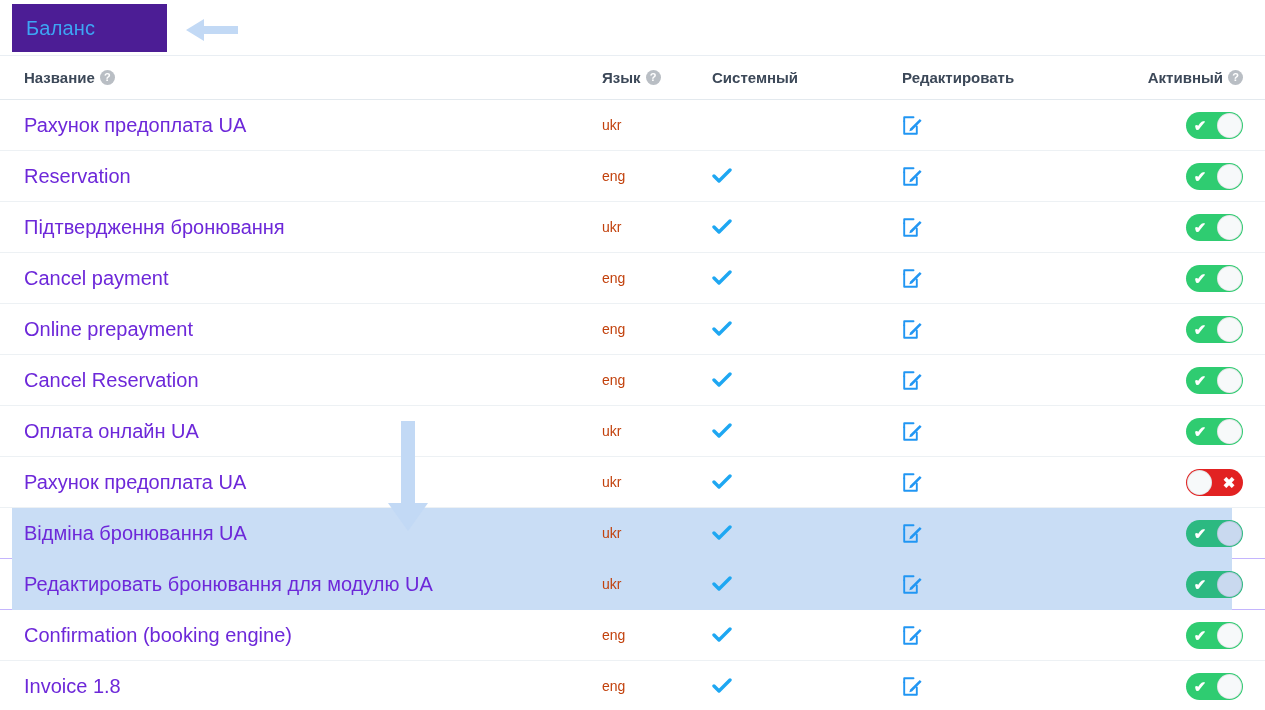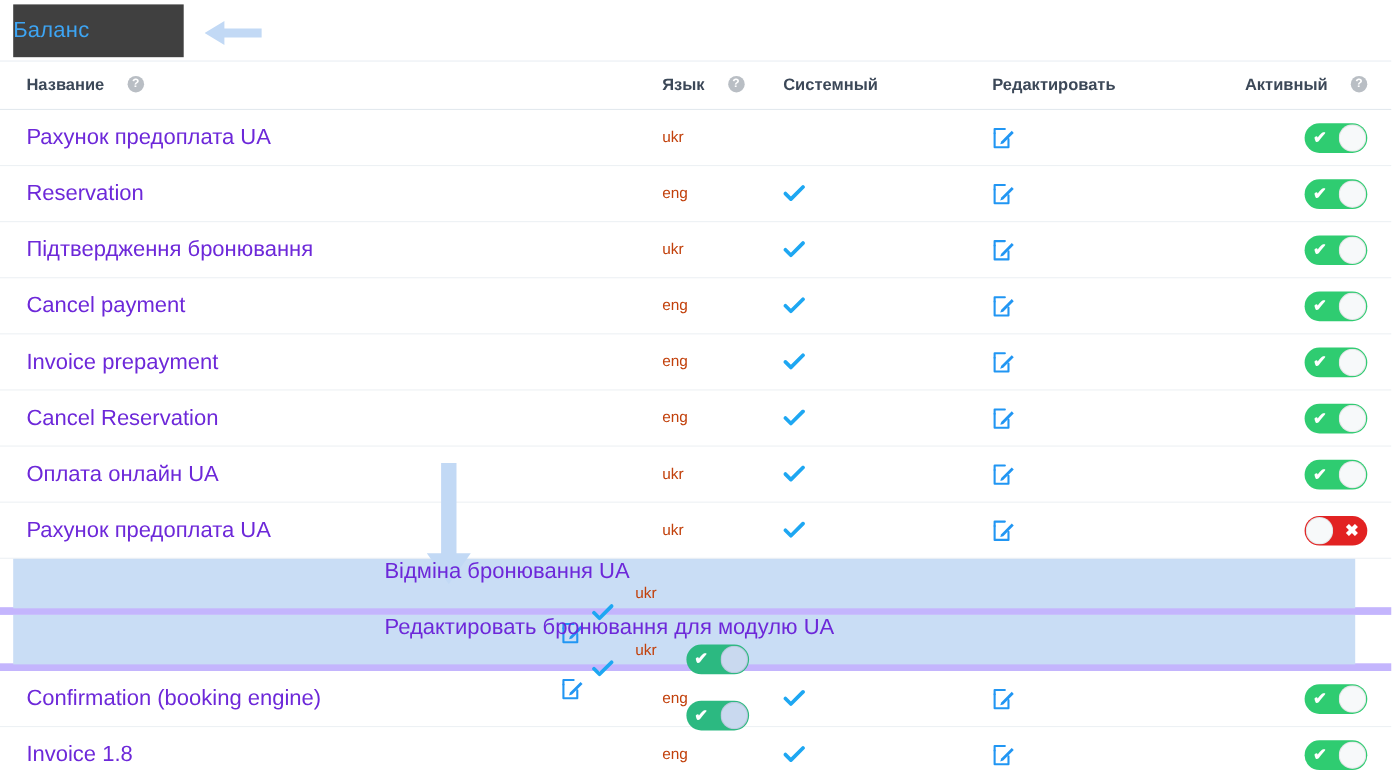--- a/index.html
+++ b/index.html
@@ -21,23 +21,24 @@
     height: 56px;
     border-bottom: 1px solid #e9eef3;
     box-sizing: border-box;
   }
   .tab {
     position: absolute;
     left: 12px;
     top: 4px;
     width: 155px;
     height: 48px;
-    background: #404040;
+    background: #4c1d95;
     display: flex;
     align-items: center;
+    padding-left: 14px;
     box-sizing: border-box;
   }
   .tab-label {
     color: #3da5f4;
     font-size: 20px;
     letter-spacing: 0.2px;
   }
 
   
   .arrow-left {
@@ -69,22 +70,21 @@
     border-bottom: 1px solid #edf1f4;
     box-sizing: border-box;
     padding-left: 12px;
     padding-right: 12px;
   }
   .row.header {
     height: 44px;
     border-bottom: 1px solid #e3e9ee;
   }
   .row.highlight {
-    border-bottom: 7px solid #c4b5fd;
-    flex-direction: column;
+    border-bottom: 1px solid #c4b5fd;
   }
   .row.highlight::before {
     content: "";
     position: absolute;
     left: 12px;
     right: 33px;
     top: 0;
     bottom: -1px;
     background: #c9ddf5;
     z-index: 0;
@@ -98,22 +98,22 @@
   .c-lang   { width: 110px; }
   .c-system { width: 190px; }
   .c-edit   { width: 245px; }
   .c-active { width: 96px; display: flex; justify-content: flex-end; }
 
   .hdr-text {
     color: #3c4858;
     font-size: 15px;
     font-weight: bold;
     display: inline-flex;
-    align-items: flex-start;
-    gap: 21px;
+    align-items: center;
+    gap: 5px;
   }
   .name-text {
     color: #6d28d9;
     font-size: 20px;
   }
   .lang-text {
     color: #c2410c;
     font-size: 14px;
   }
 
@@ -298,21 +298,21 @@
           </svg>
         </div>
         <div class="cell c-active">
           <div class="toggle on">
             <span class="glyph">✔</span>
             <span class="knob"></span>
           </div>
         </div>
       </div>
       <div class="row">
-        <div class="cell c-name"><span class="name-text">Invoice prepayment</span></div>
+        <div class="cell c-name"><span class="name-text">Online prepayment</span></div>
         <div class="cell c-lang"><span class="lang-text">eng</span></div>
         <div class="cell c-system">
           <svg class="check-icon" width="20" height="16" viewBox="0 0 20 16">
             <path d="M2 8 L7 13 L18 2" stroke="#1ea7f2" stroke-width="3.4" fill="none" stroke-linecap="round" stroke-linejoin="round"></path>
           </svg>
         </div>
         <div class="cell c-edit">
           <svg class="edit-icon" width="21" height="21" viewBox="0 0 21 21">
             <path d="M2.2 6.2 L2.2 18.8 L14.8 18.8 L14.8 11.5" stroke="#2196f3" stroke-width="1.9" fill="none" stroke-linecap="round" stroke-linejoin="round"></path>
             <path d="M2.2 6.2 L2.2 2.2 L11.5 2.2" stroke="#2196f3" stroke-width="1.9" fill="none" stroke-linecap="round" stroke-linejoin="round"></path>

